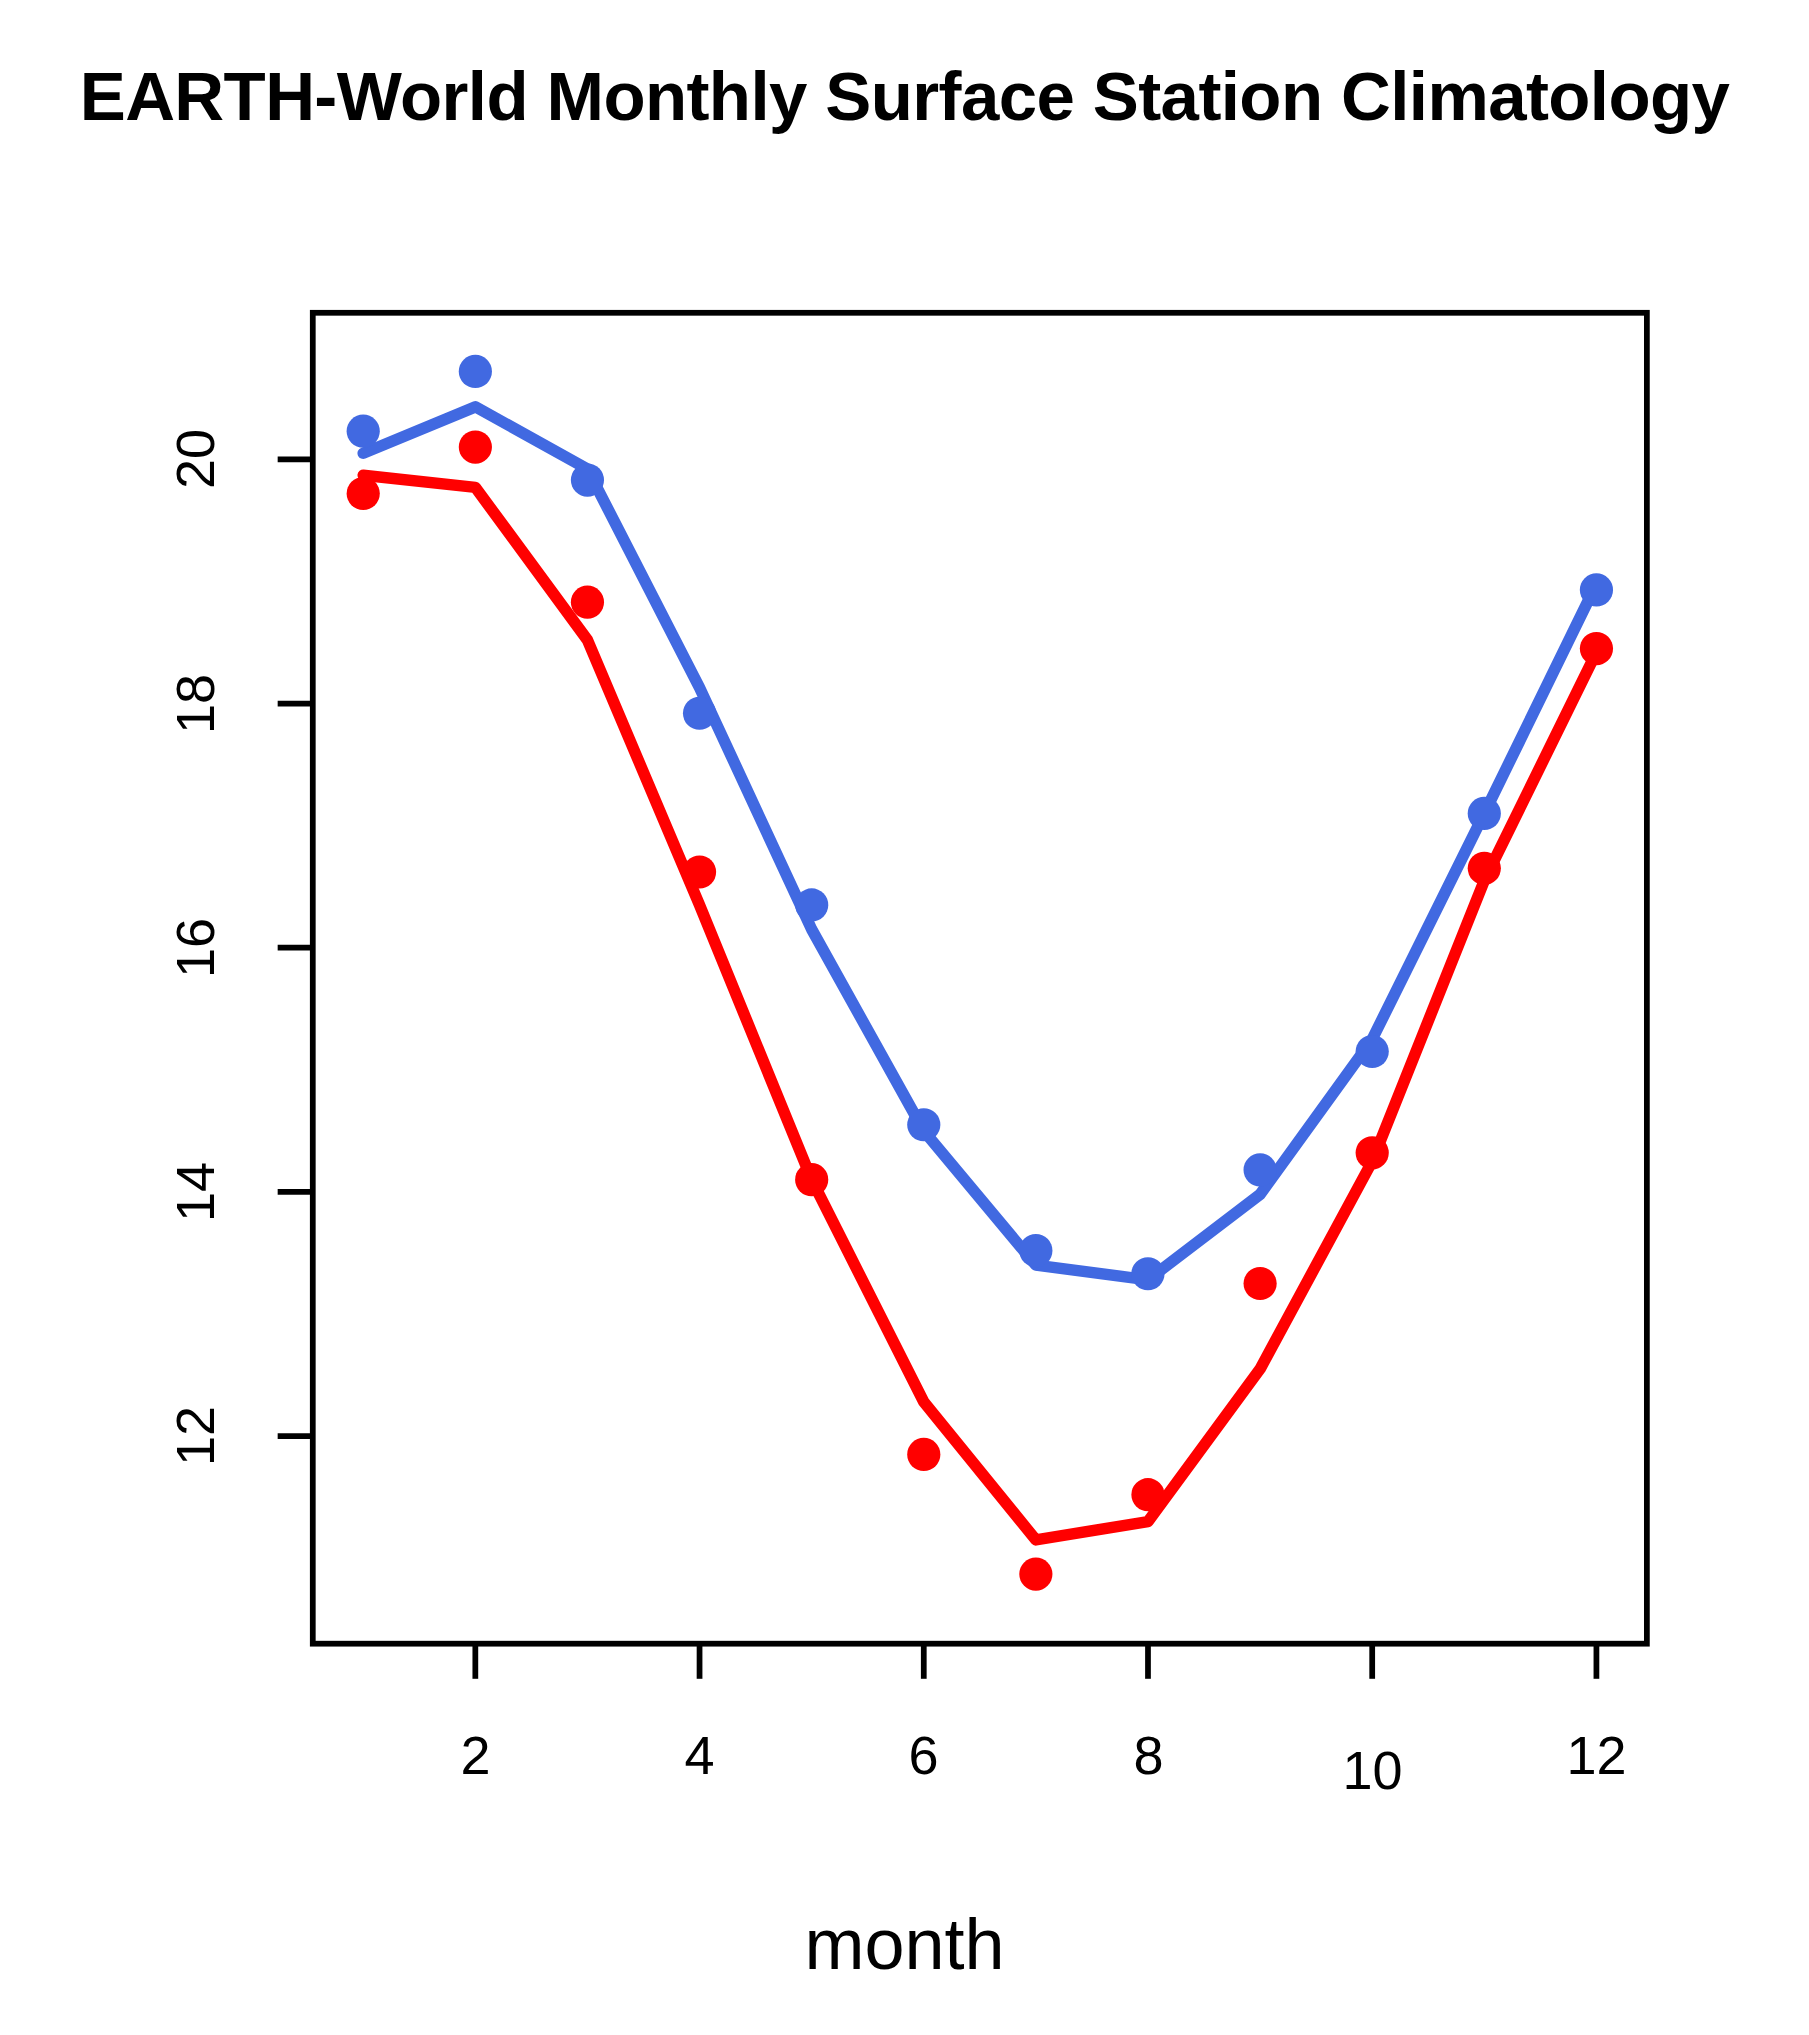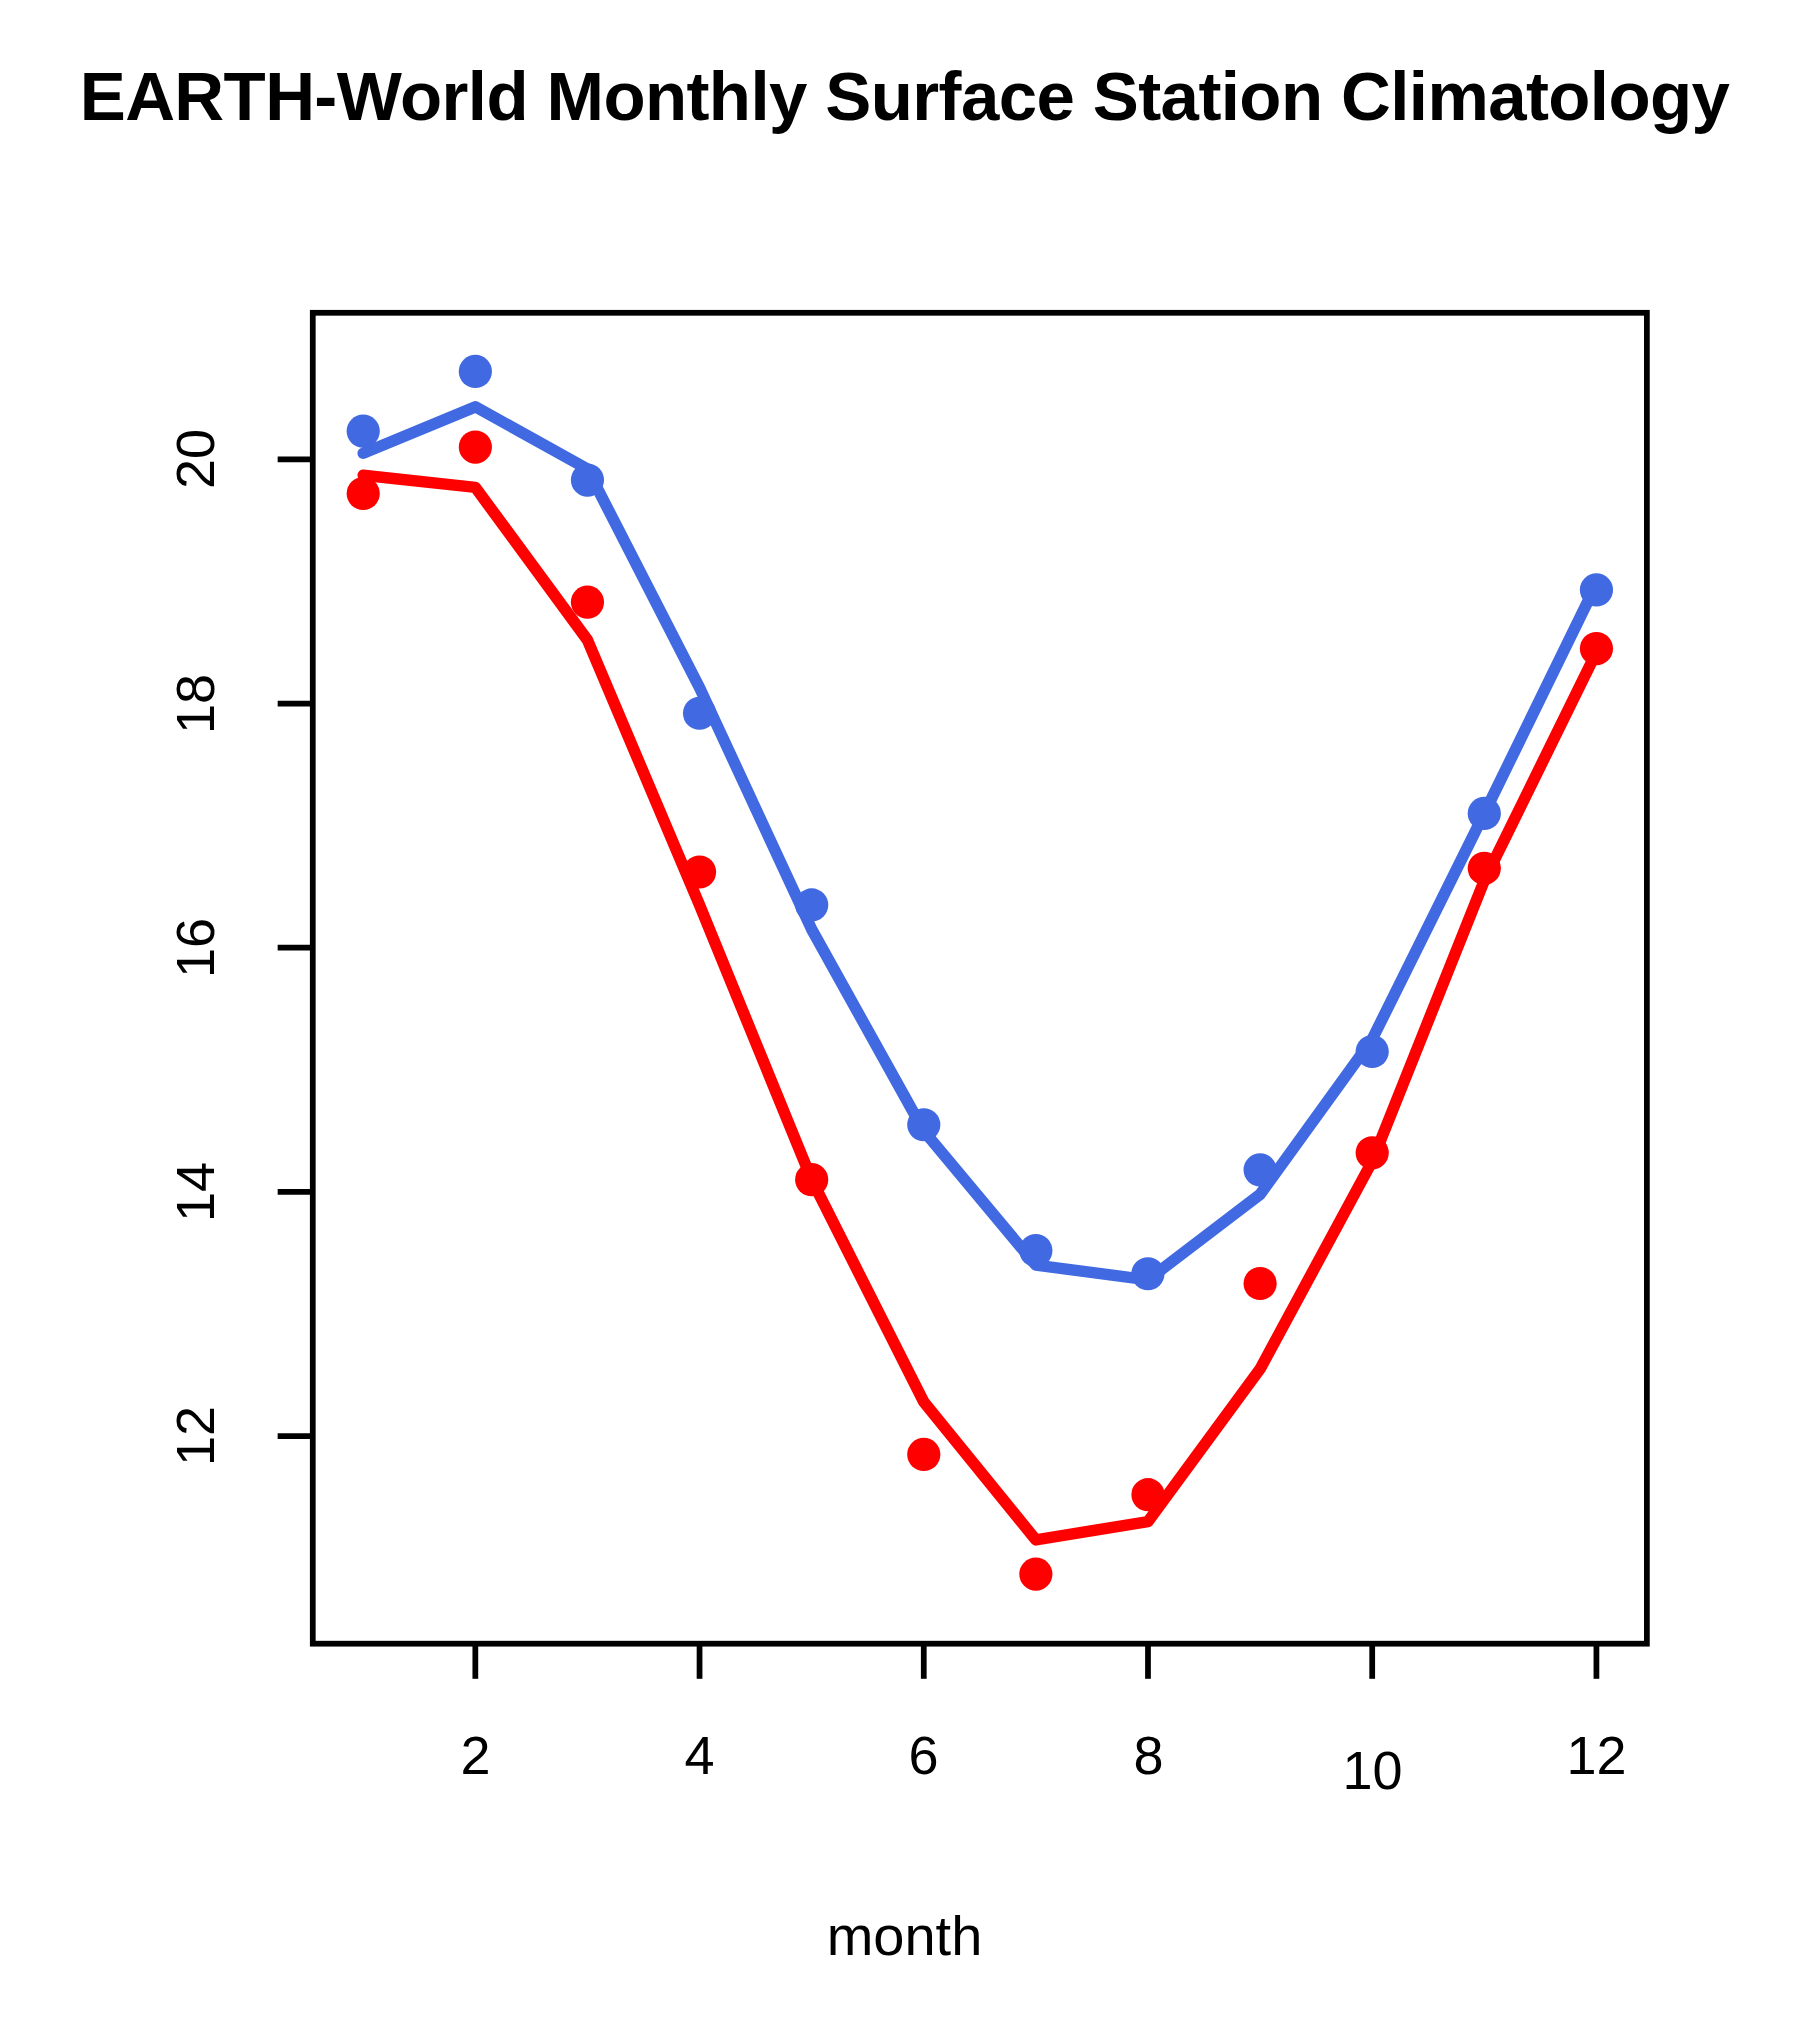--- a/index.html
+++ b/index.html
@@ -71,21 +71,21 @@
     white-space: nowrap;
     text-align: center;
   }
   #xlabel {
     position: absolute;
     left: 0;
     width: 1809px;
     top: 1903px;
     text-align: center;
     font-family: "Liberation Sans", sans-serif;
-    font-size: 56px;
+    font-size: 72px;
     color: #000000;
   }
 </style>
 </head>
 <body>
 
 <div id="root">
 
   <div id="chart-title">EARTH-World Monthly Surface Station Climatology</div>
 

